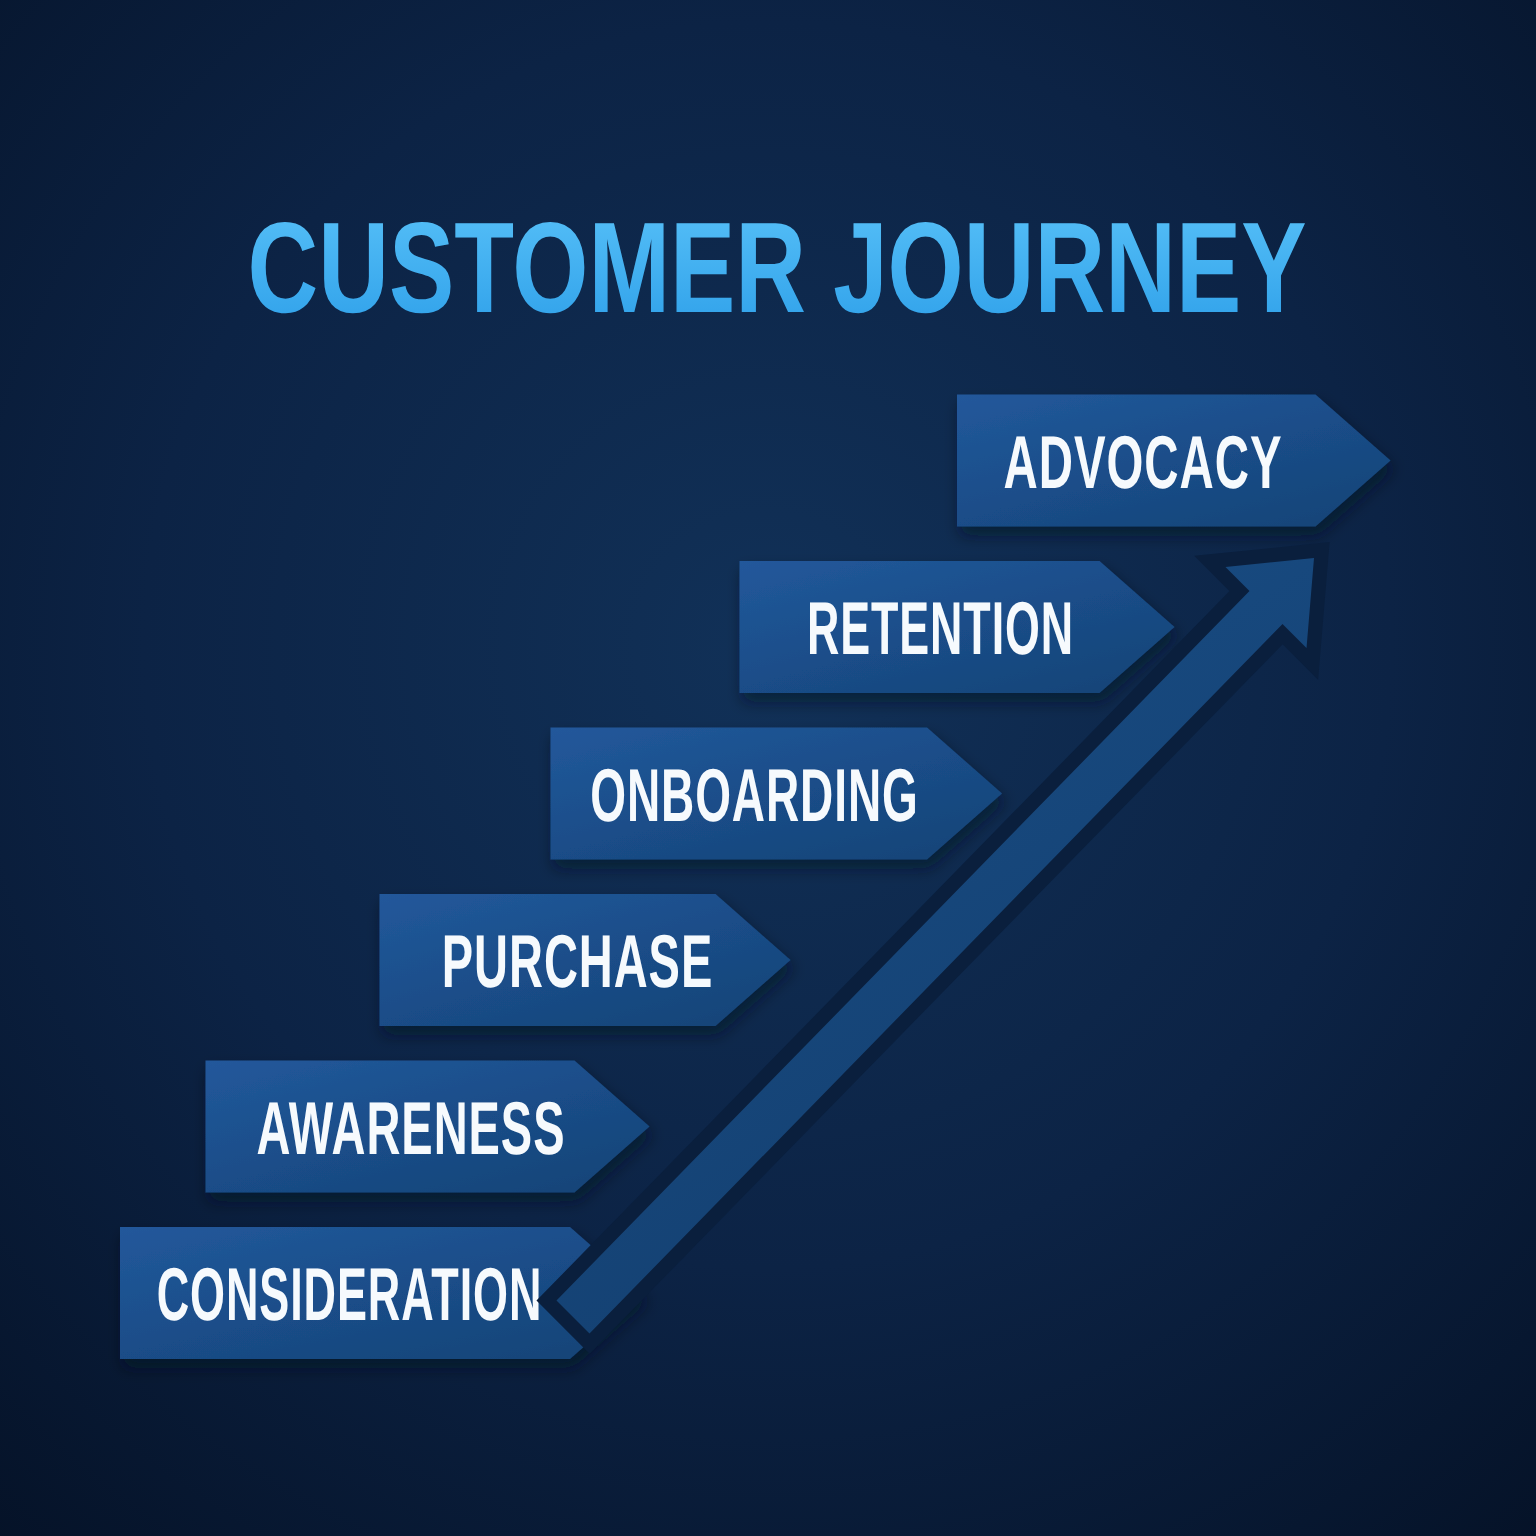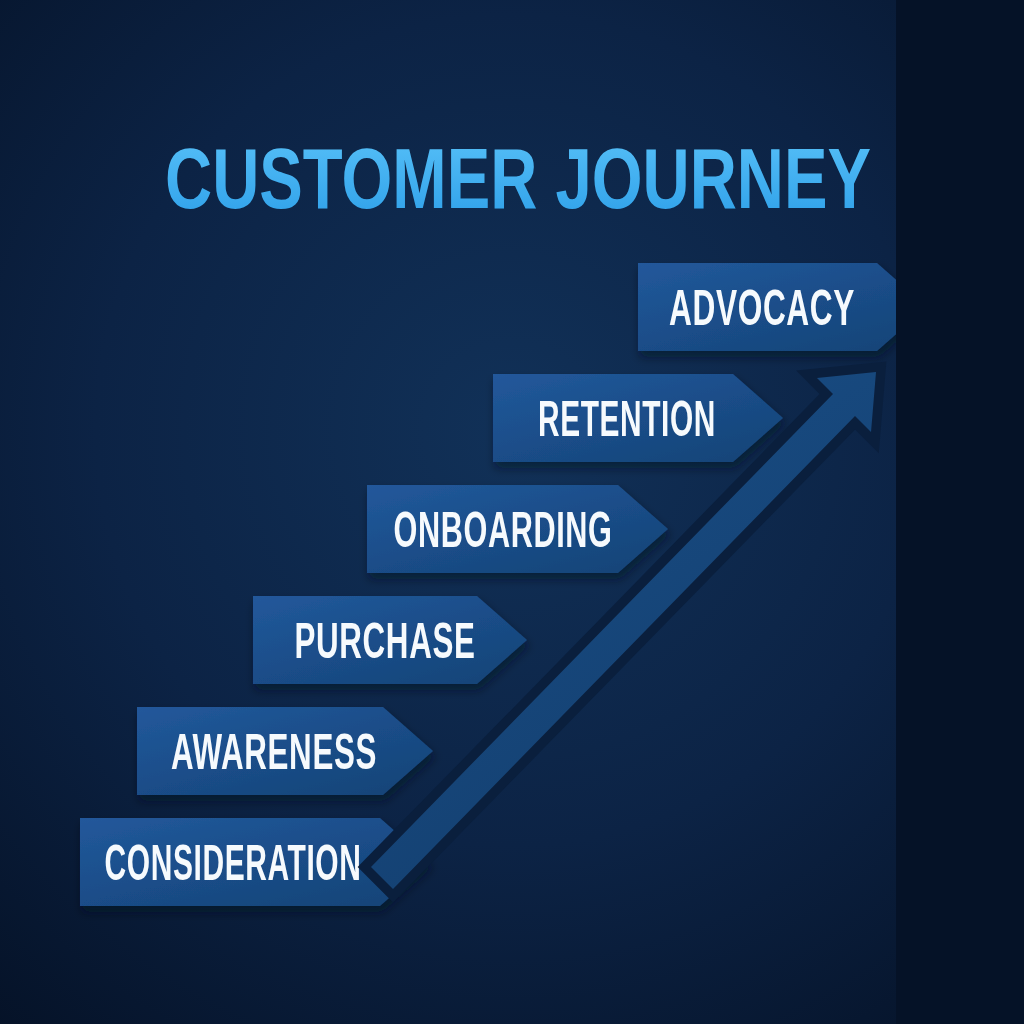--- a/index.html
+++ b/index.html
@@ -1,21 +1,21 @@
 <!DOCTYPE html>
 <html><head>
 <meta charset="utf-8">
 <style>
   html, body {
     margin: 0;
     padding: 0;
     background: #051227;
   }
   .stage-wrap {
-    width: 896px;
+    width: 1024px;
     height: 1024px;
     position: relative;
     overflow: hidden;
     font-family: "Liberation Sans", sans-serif;
   }
   svg { display: block; }
   .banner-shape {
     fill: url(#banGrad);
   }
   .banner-label {

